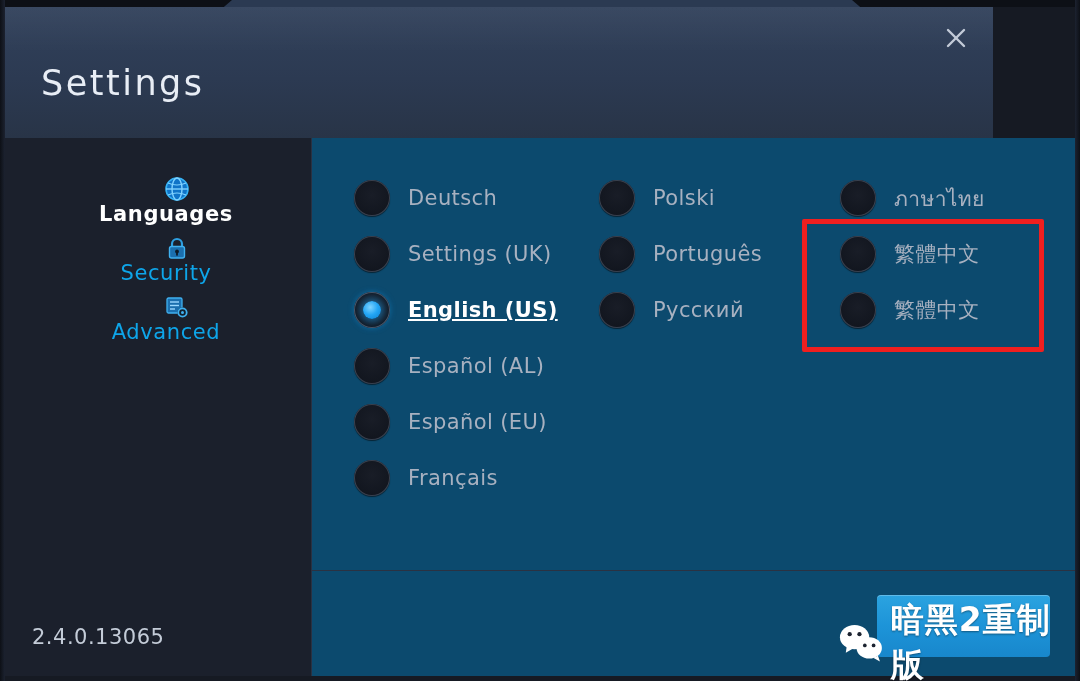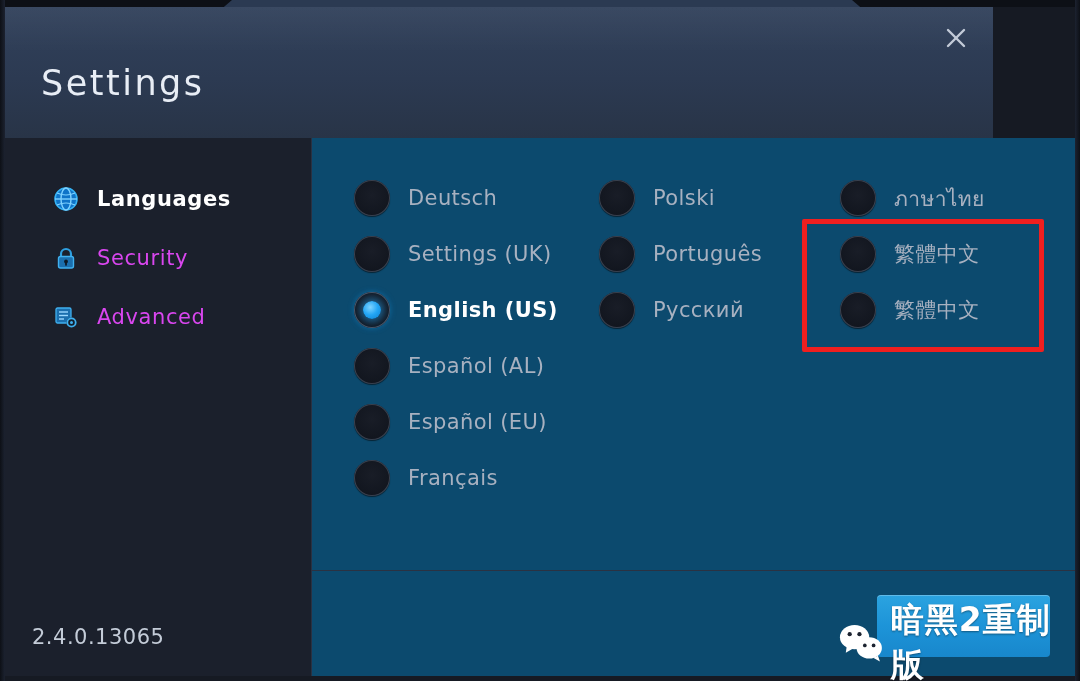--- a/index.html
+++ b/index.html
@@ -105,38 +105,39 @@
     left: 312px;
     top: 138px;
     width: 763px;
     height: 538px;
     background: #0c4a6e;
   }
 
   
   .nav-item {
     position: absolute;
-    left: 8px;
+    left: 0;
     width: 306px;
     height: 46px;
     display: flex;
     align-items: center;
     cursor: pointer;
+    flex-direction: column;
   }
   .nav-icon {
     width: 30px;
     margin-left: 38px;
     display: flex;
     align-items: center;
     justify-content: center;
   }
   .nav-label {
     margin-left: 16px;
     font-size: 21px;
-    color: #d946ef;
+    color: #0ea5e9;
     letter-spacing: .6px;
   }
   .nav-item.active .nav-label {
     color: #ffffff;
     font-weight: bold;
   }
 
   
   .lang-grid {
     position: absolute;
@@ -183,20 +184,21 @@
   .lang-label {
     margin-left: 18px;
     font-size: 21px;
     color: #a8b1c0;
     letter-spacing: .4px;
     white-space: nowrap;
   }
   .lang-item.selected .lang-label {
     color: #ffffff;
     font-weight: bold;
+    text-decoration: underline;
   }
 
   
   .annotation {
     position: absolute;
     left: 802px;
     top: 219px;
     width: 242px;
     height: 133px;
     border: 5px solid #f01f1f;

